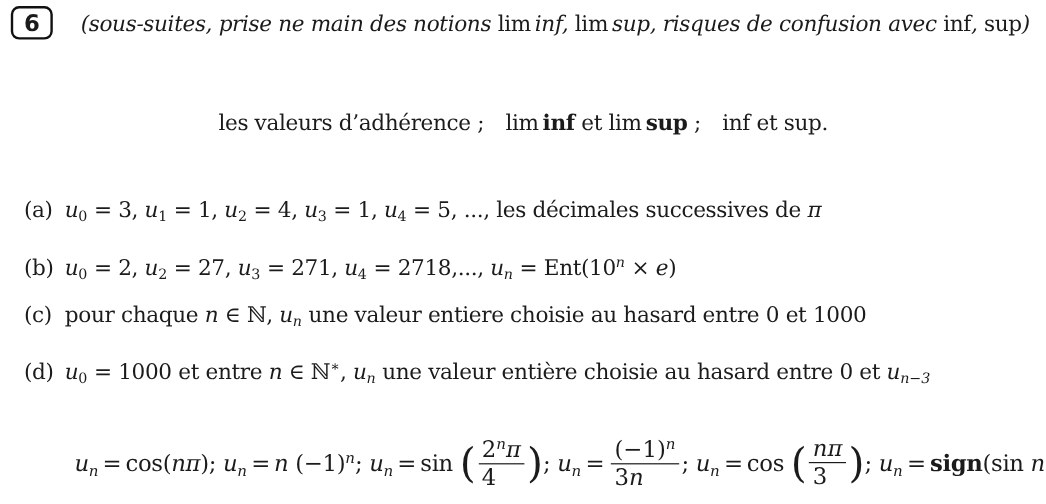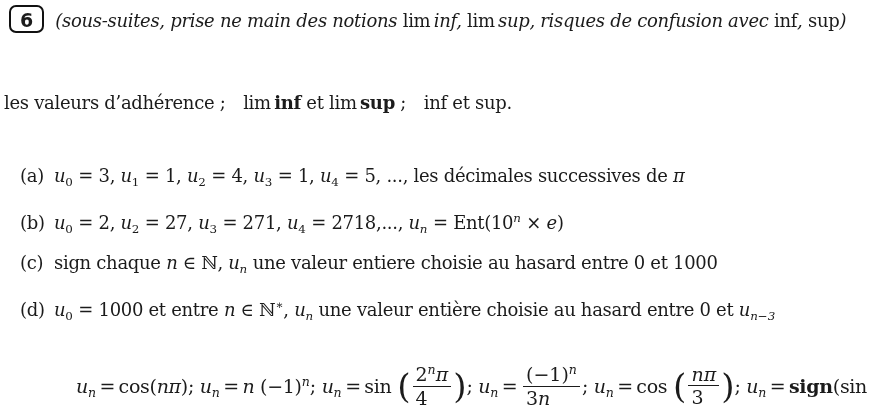--- a/index.html
+++ b/index.html
@@ -11,45 +11,44 @@
     font-family:"DejaVu Serif", serif;
     font-size:18px;
     letter-spacing:-0.3px;
     overflow:hidden;
   }
   .line{
     position:absolute;left:4px;right:4px;
     white-space:nowrap;
     line-height:25px;
   }
-  .center{text-align:left;}
+  .center{text-align:center;}
   .heading{display:flex;align-items:flex-start;gap:11px;left:9px;}
   .numbox{
     flex:0 0 auto;
     border:2px solid #111111;
     border-radius:7px;
     padding:0 9px;
     height:28px;line-height:26px;
     box-sizing:border-box;
     font-family:"DejaVu Sans", sans-serif;
     font-weight:bold;font-size:19px;
     letter-spacing:0;
   }
-  .heading-text{padding-top:3px;}
+  .heading-text{padding-top:3px;margin-left:12px;}
   .item{
     position:absolute;left:20px;right:4px;
     white-space:nowrap;line-height:25px;
   }
   .item .ilabel{display:inline-block;width:34px;}
   .formula{
     position:absolute;left:62px;right:4px;
     white-space:nowrap;
     line-height:56px;
     font-size:19px;
-    margin-left:14px;
   }
   .it{font-style:italic;}
   .bf{font-weight:bold;}
   .sub{font-size:66%;vertical-align:-0.3em;letter-spacing:0;}
   .sup{font-size:66%;vertical-align:0.55em;letter-spacing:0;}
   .big{font-size:180%;vertical-align:-0.14em;font-weight:normal;letter-spacing:0;}
   .frac{
     display:inline-block;
     vertical-align:middle;
     text-align:left;
@@ -78,21 +77,21 @@
 
   <div class="item" style="top:163px">
     <span class="ilabel">(a)</span><span><span class="it">u</span><span class="sub">0</span><span> = 3, </span><span class="it">u</span><span class="sub">1</span><span> = 1, </span><span class="it">u</span><span class="sub">2</span><span> = 4, </span><span class="it">u</span><span class="sub">3</span><span> = 1, </span><span class="it">u</span><span class="sub">4</span><span> = 5, ..., les décimales successives de </span><span class="it">π</span></span>
   </div>
 
   <div class="item" style="top:206px">
     <span class="ilabel">(b)</span><span><span class="it">u</span><span class="sub">0</span><span> = 2, </span><span class="it">u</span><span class="sub">2</span><span> = 27, </span><span class="it">u</span><span class="sub">3</span><span> = 271, </span><span class="it">u</span><span class="sub">4</span><span> = 2718,..., </span><span class="it">u</span><span class="it sub">n</span><span> = Ent(10</span><span class="it sup">n</span><span> × </span><span class="it">e</span><span>)</span></span>
   </div>
 
   <div class="item" style="top:250px">
-    <span class="ilabel">(c)</span><span><span>sign chaque </span><span class="it">n</span><span> ∈ ℕ, </span><span class="it">u</span><span class="it sub">n</span><span> une valeur entiere choisie au hasard entre 0 et 1000</span></span>
+    <span class="ilabel">(c)</span><span><span>pour chaque </span><span class="it">n</span><span> ∈ ℕ, </span><span class="it">u</span><span class="it sub">n</span><span> une valeur entiere choisie au hasard entre 0 et 1000</span></span>
   </div>
 
   <div class="item" style="top:293px">
     <span class="ilabel">(d)</span><span><span class="it">u</span><span class="sub">0</span><span> = 1000 et entre </span><span class="it">n</span><span> ∈ ℕ</span><span class="sup">∗</span><span>, </span><span class="it">u</span><span class="it sub">n</span><span> une valeur entière choisie au hasard entre 0 et </span><span class="it">u</span><span class="it sub">n−3</span></span>
   </div>
 
 
   <div class="formula" style="top:354px"><span class="it">u</span><span class="it sub">n</span><span> = cos(</span><span class="it">nπ</span><span>); </span><span class="it">u</span><span class="it sub">n</span><span> = </span><span class="it">n</span><span> (−1)</span><span class="it sup">n</span><span>; </span><span class="it">u</span><span class="it sub">n</span><span> = sin </span><span class="big">(</span><span class="frac"><span class="num"><span>2</span><span class="it sup">n</span><span class="it">π</span></span><span class="den"><span>4</span></span></span><span class="big">)</span><span>; </span><span class="it">u</span><span class="it sub">n</span><span> = </span><span class="frac"><span class="num"><span>(−1)</span><span class="it sup">n</span></span><span class="den"><span>3</span><span class="it">n</span></span></span><span>; </span><span class="it">u</span><span class="it sub">n</span><span> = cos </span><span class="big">(</span><span class="frac"><span class="num"><span class="it">nπ</span></span><span class="den"><span>3</span></span></span><span class="big">)</span><span>; </span><span class="it">u</span><span class="it sub">n</span><span> = </span><span class="bf">sign</span><span>(sin </span><span class="it">n</span><span>).</span></div>
 
 </div>

